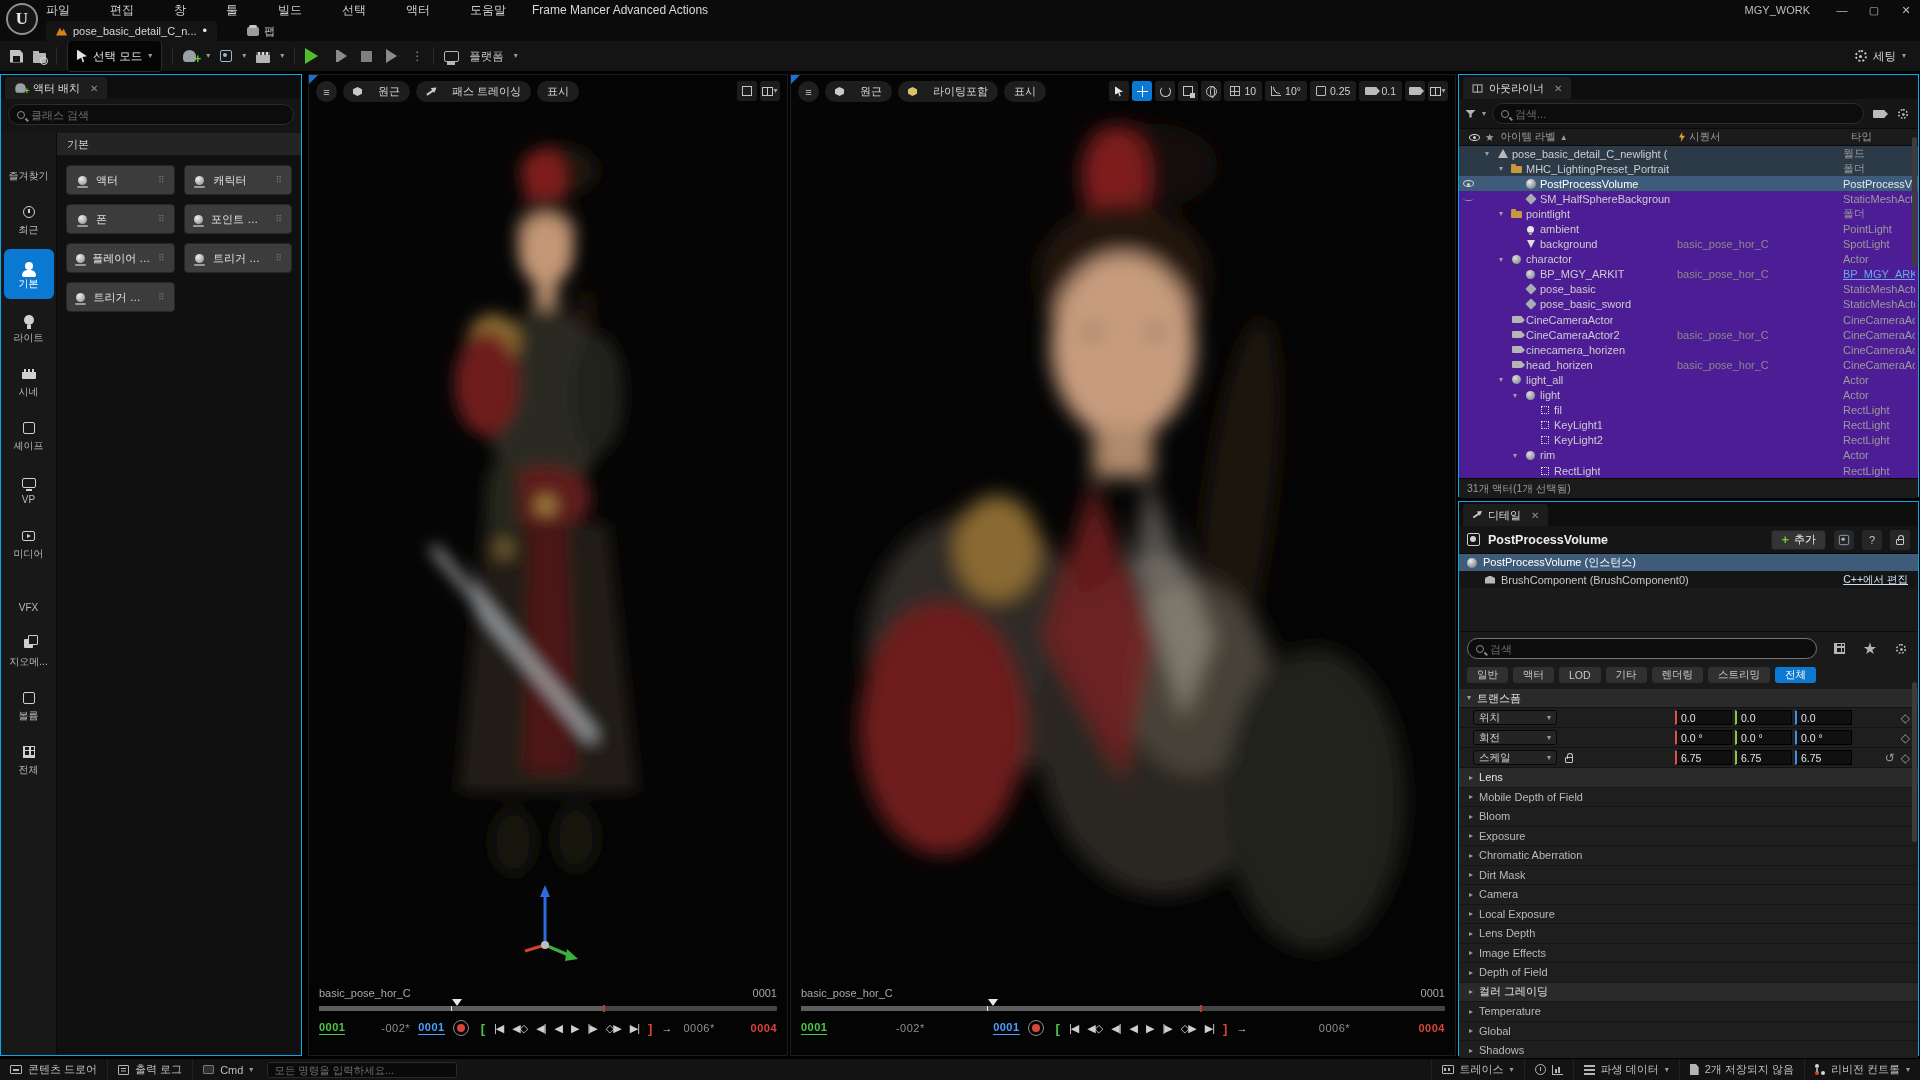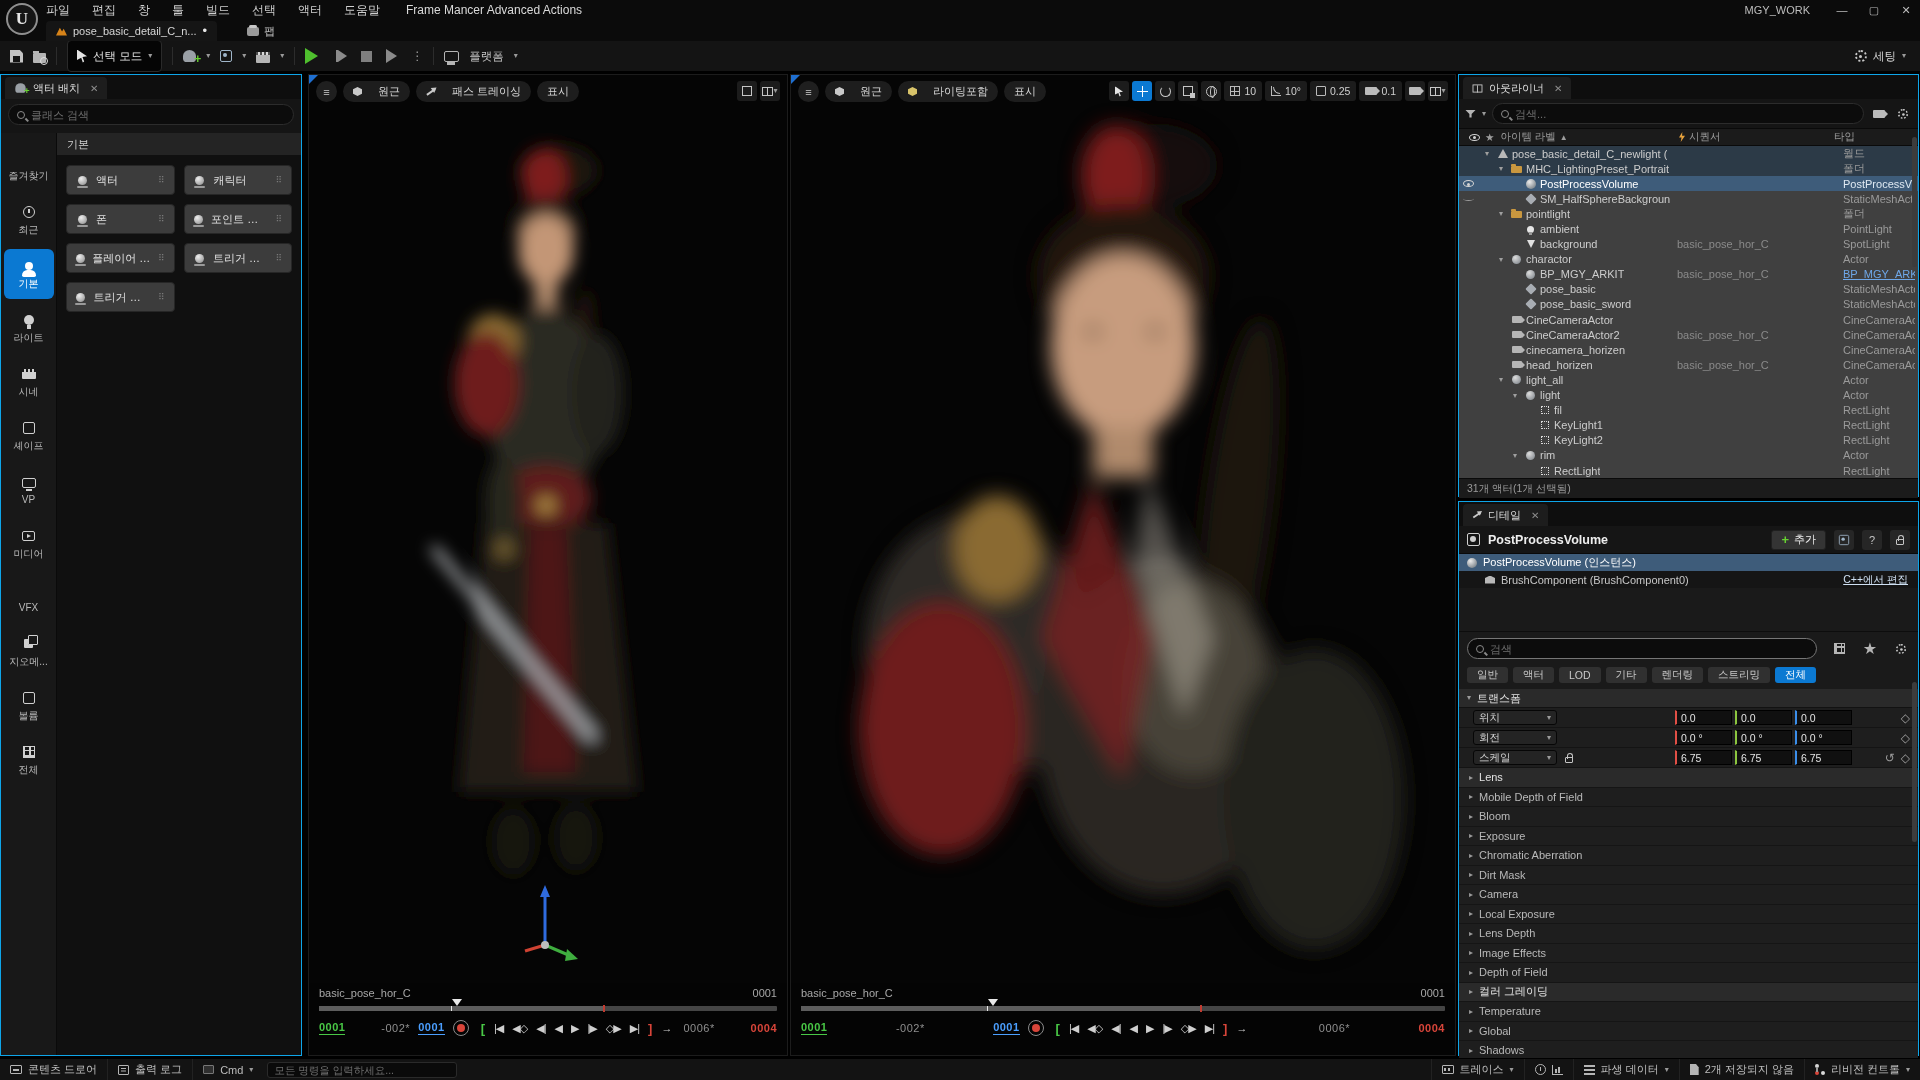--- a/index.html
+++ b/index.html
@@ -5,21 +5,21 @@
   *{box-sizing:border-box;margin:0;padding:0;font-family:"Liberation Sans",sans-serif;-webkit-user-select:none}
   html,body{width:1920px;height:1080px;background:#000;overflow:hidden;color:#c8c8c8}
   .ico{display:inline-block;position:relative;flex:none}
   .caret{font-size:8px;color:#9a9a9a;line-height:1}
   input{outline:none}
   input::placeholder{color:#6e6e6e}
 
   
   #menubar{position:absolute;left:0;top:0;width:1920px;height:20px;background:#0b0b0b;display:flex;align-items:center;font-size:12px;color:#cfcfcf;z-index:30}
   #ue-logo{position:absolute;left:6px;top:3px;width:32px;height:32px;border:2px solid #8f8f8f;border-radius:50%;background:#151515;color:#e8e8e8;display:flex;align-items:center;justify-content:center;font-weight:bold;font-size:17px;z-index:40;font-family:"Liberation Serif",serif}
-  #menus{display:flex;gap:22px;margin-left:46px}
+  #menus{display:flex;gap:40px;margin-left:46px}
   #menus span{cursor:default}
   #plugin-label{margin-left:26px;color:#dadada}
   #menubar-right{margin-left:auto;display:flex;align-items:center;gap:4px}
   #user-label{font-size:11px;color:#bdbdbd;margin-right:14px}
   .winbtn{width:28px;height:20px;display:flex;align-items:center;justify-content:center;color:#bdbdbd;font-size:11px}
 
   
   #tabbar{position:absolute;left:0;top:20px;width:1920px;height:21px;background:#0b0b0b;display:flex;align-items:flex-end;z-index:29}
   #asset-tab{margin-left:46px;height:20px;background:#151515;border-radius:4px 4px 0 0;display:flex;align-items:center;gap:6px;padding:0 10px;font-size:11px;color:#d6d6d6}
   .lvl-ico{width:11px;height:9px;background:#d78319;clip-path:polygon(0 100%,35% 15%,55% 55%,70% 25%,100% 100%)}
@@ -164,23 +164,23 @@
   #gizmo{position:absolute;left:43%;bottom:88px;z-index:5}
 
   
   #outliner{left:1458px;top:74px;width:461px;height:423px}
   #outliner-filter-row{display:flex;align-items:center;gap:6px;padding:4px 6px;background:#151515}
   .funnel{width:11px;height:8px;background:#b5b5b5;clip-path:polygon(0 0,100% 0,60% 55%,60% 100%,40% 100%,40% 55%)}
   #outliner-search{flex:1}
   .mini-ico{width:18px;height:16px;display:flex;align-items:center;justify-content:center;color:#b5b5b5}
   #outliner-cols{display:flex;align-items:center;height:18px;background:#1b1b1b;border-top:1px solid #0a0a0a;border-bottom:1px solid #0a0a0a;font-size:10.5px;color:#9d9d9d;padding-left:6px;position:relative}
   .col-seq{position:absolute;left:220px;display:flex;gap:4px;align-items:center}
-  .col-type{position:absolute;left:375px}
+  .col-type{position:absolute;left:392px}
   .sort-arrow{font-size:8px;color:#9d9d9d}
-  #outliner-rows{position:relative;height:332px;overflow:hidden;background:#404040}
+  #outliner-rows{position:relative;height:332px;overflow:hidden;background:#4c1d95}
   .o-row{position:relative;display:flex;align-items:center;height:15.1px;font-size:11px;color:#cdcdcd;white-space:nowrap}
   .o-row.hl{background:#2c3a47}
   .o-row.sel{background:#3e5c7a;color:#fff}
   .o-eye{width:18px;display:flex;align-items:center;justify-content:center}
   .eo{width:11px;height:7px;border:1px solid #d5d5d5;border-radius:50%}
   .eo::after{content:"";position:absolute;left:3px;top:1.5px;width:3px;height:3px;border-radius:50%;background:#d5d5d5}
   .ec{width:11px;height:5px;border-bottom:1.5px solid #9a9a9a;border-radius:0 0 50% 50%}
   .o-ind{flex:none}.i1{width:8px}.i2{width:22px}.i3{width:36px}.i4{width:50px}
   .o-car{width:10px;font-size:8px;color:#9f9f9f}
   .o-car.exp::before{content:"▾"}

